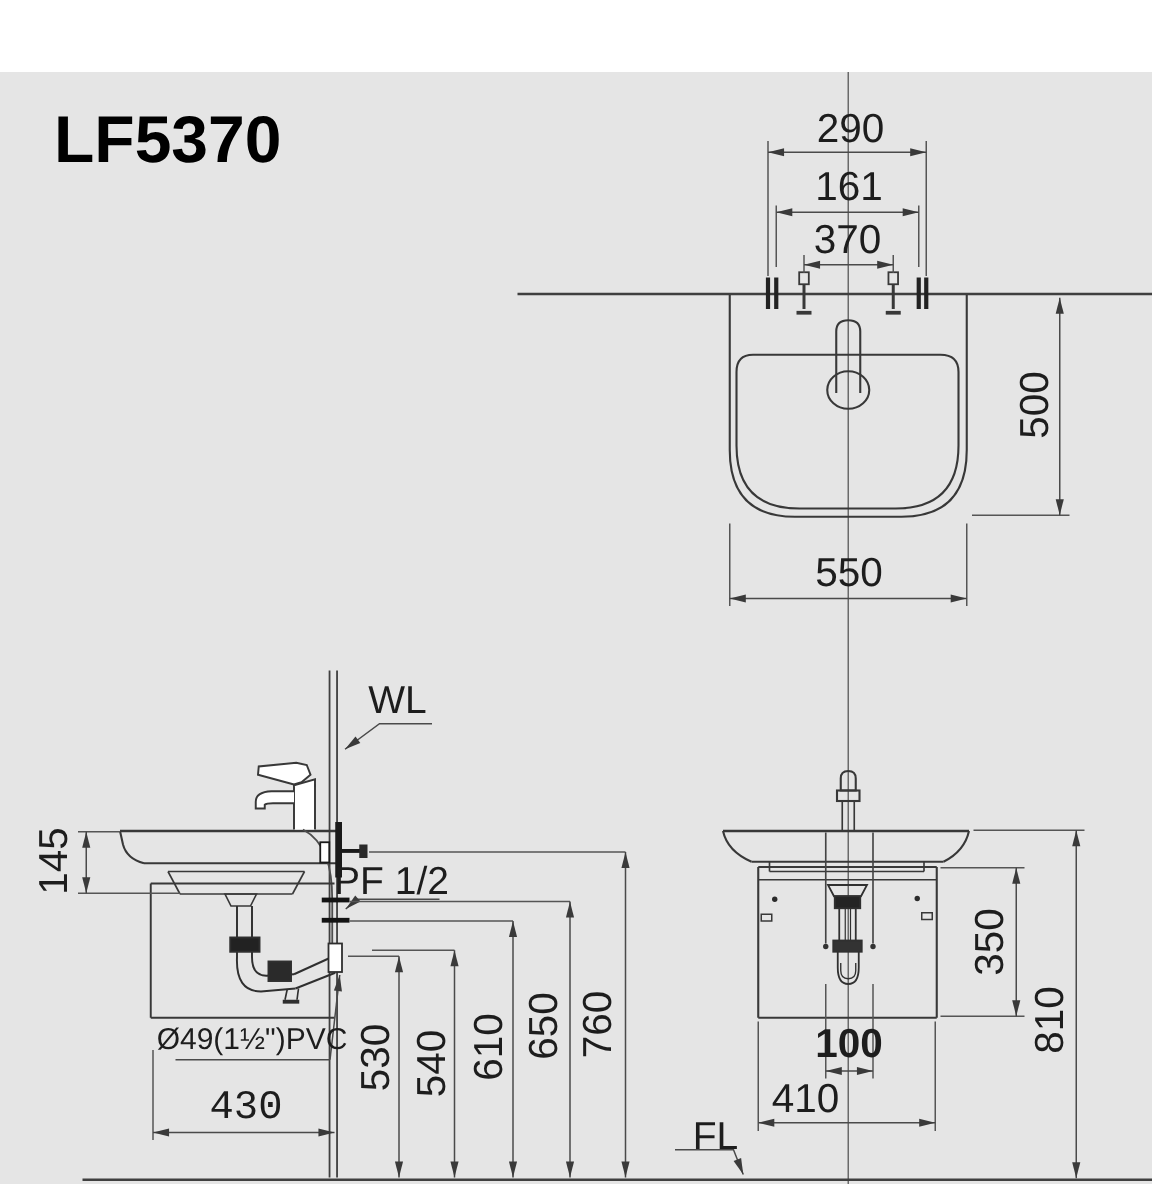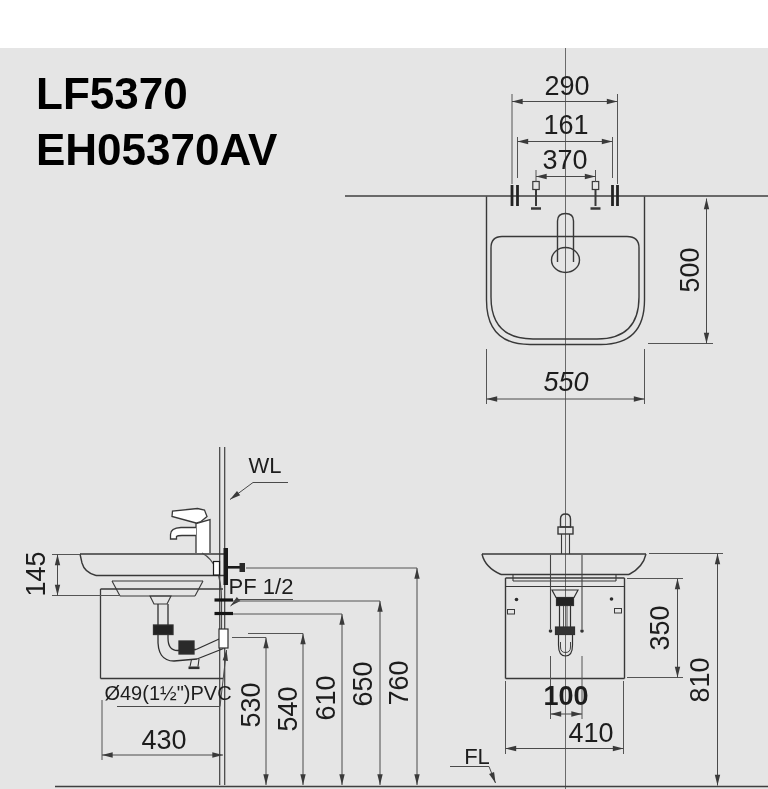--- a/index.html
+++ b/index.html
@@ -3,21 +3,21 @@
 <meta charset="utf-8">
 <style>
   html,body{margin:0;padding:0;background:#fff;}
   .stage{position:relative;width:768px;height:789px;background:#e5e5e5;
          font-family:"Liberation Sans",sans-serif;overflow:hidden;margin-top:48px;}
   .stage svg{position:absolute;left:0;top:0;}
   .txt{position:absolute;white-space:nowrap;color:#1d1d1d;
        transform:translate(-50%,-50%);line-height:1;}
   .dim{font-size:27px;}
   .vert{transform:translate(-50%,-50%) rotate(-90deg);}
-  .lab{font-size:22px;}
+  .lab{font-size:26px;}
   .lab-sm{font-size:20px;}
   .title{position:absolute;font-weight:700;font-size:44px;color:#000;
          white-space:nowrap;line-height:1;}
 </style>
 </head>
 <body>
 
 <div class="stage">
 
   <svg width="768" height="789" viewBox="0 0 768 789">
@@ -218,38 +218,37 @@
       <line x1="102" y1="707" x2="223" y2="707" marker-start="url(#as)" marker-end="url(#ae)"></line>
       <line x1="266" y1="589.5" x2="266" y2="737" marker-start="url(#as)" marker-end="url(#ae)"></line>
       <line x1="303" y1="585.5" x2="303" y2="737" marker-start="url(#as)" marker-end="url(#ae)"></line>
       <line x1="342" y1="566" x2="342" y2="737" marker-start="url(#as)" marker-end="url(#ae)"></line>
       <line x1="380" y1="553" x2="380" y2="737" marker-start="url(#as)" marker-end="url(#ae)"></line>
       <line x1="417" y1="520" x2="417" y2="737" marker-start="url(#as)" marker-end="url(#ae)"></line>
     </g>
   </svg>
 
   <div class="title" style="left:36px;top:24px;">LF5370</div>
-  <div class="title" style="left:36px;top:80px;">EH05370AV</div>
 
   <div class="txt dim" style="left:567px;top:38px;">290</div>
   <div class="txt dim" style="left:566px;top:77px;">161</div>
   <div class="txt dim" style="left:565px;top:112px;">370</div>
   <div class="txt dim vert" style="left:690px;top:222px;">500</div>
-  <div class="txt dim" style="left:566px;top:334px;font-style:italic;">550</div>
+  <div class="txt dim" style="left:566px;top:334px;">550</div>
 
   <div class="txt lab" style="left:265px;top:418px;">WL</div>
   <div class="txt lab" style="left:261px;top:539px;text-align:center;">PF 1/2</div>
   <div class="txt lab-sm txt" style="left:168px;top:645px;">Ø49(1½")PVC</div>
   <div class="txt dim vert" style="left:36px;top:526px;">145</div>
-  <div class="txt dim" style="left:164px;top:692px;">430</div>
+  <div class="txt dim" style="left:164px;top:692px;font-family:Liberation Mono, monospace;">430</div>
   <div class="txt dim vert" style="left:251px;top:657px;">530</div>
   <div class="txt dim vert" style="left:288px;top:661px;">540</div>
   <div class="txt dim vert" style="left:326px;top:650px;">610</div>
   <div class="txt dim vert" style="left:363px;top:636px;">650</div>
   <div class="txt dim vert" style="left:399px;top:635px;">760</div>
 
   <div class="txt dim vert" style="left:660px;top:580px;">350</div>
   <div class="txt dim vert" style="left:700px;top:632px;">810</div>
   <div class="txt dim" style="left:566px;top:648px;font-weight:bold;">100</div>
-  <div class="txt dim" style="left:591px;top:685px;">410</div>
+  <div class="txt dim" style="left:537px;top:685px;">410</div>
   <div class="txt lab" style="left:477px;top:709px;">FL</div>
 
 </div>
 
 </body></html>

